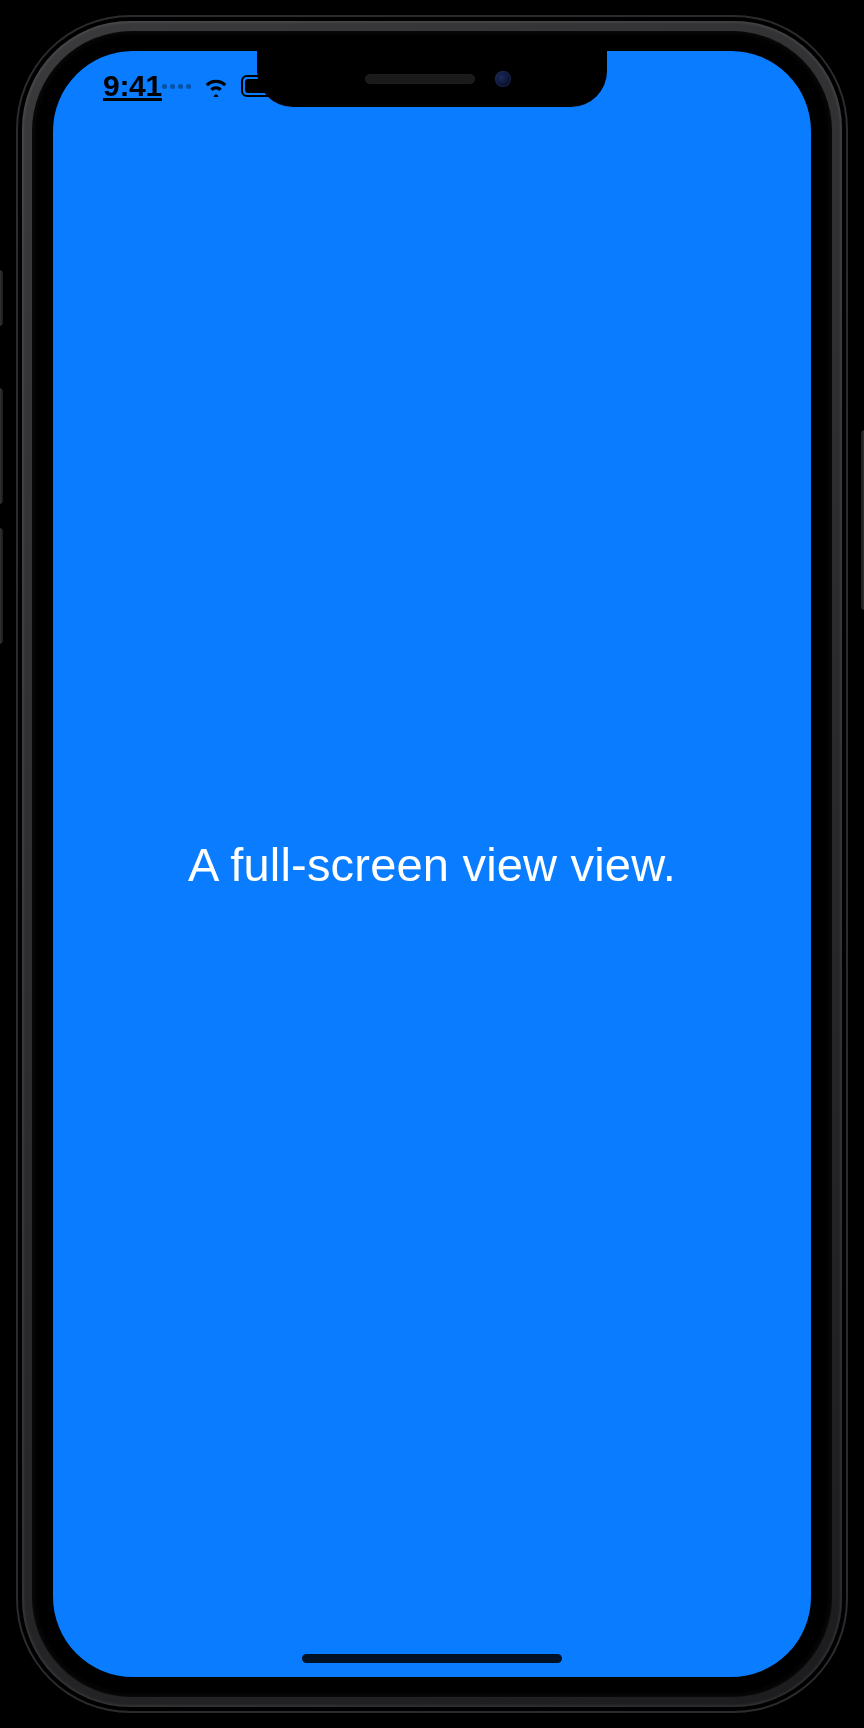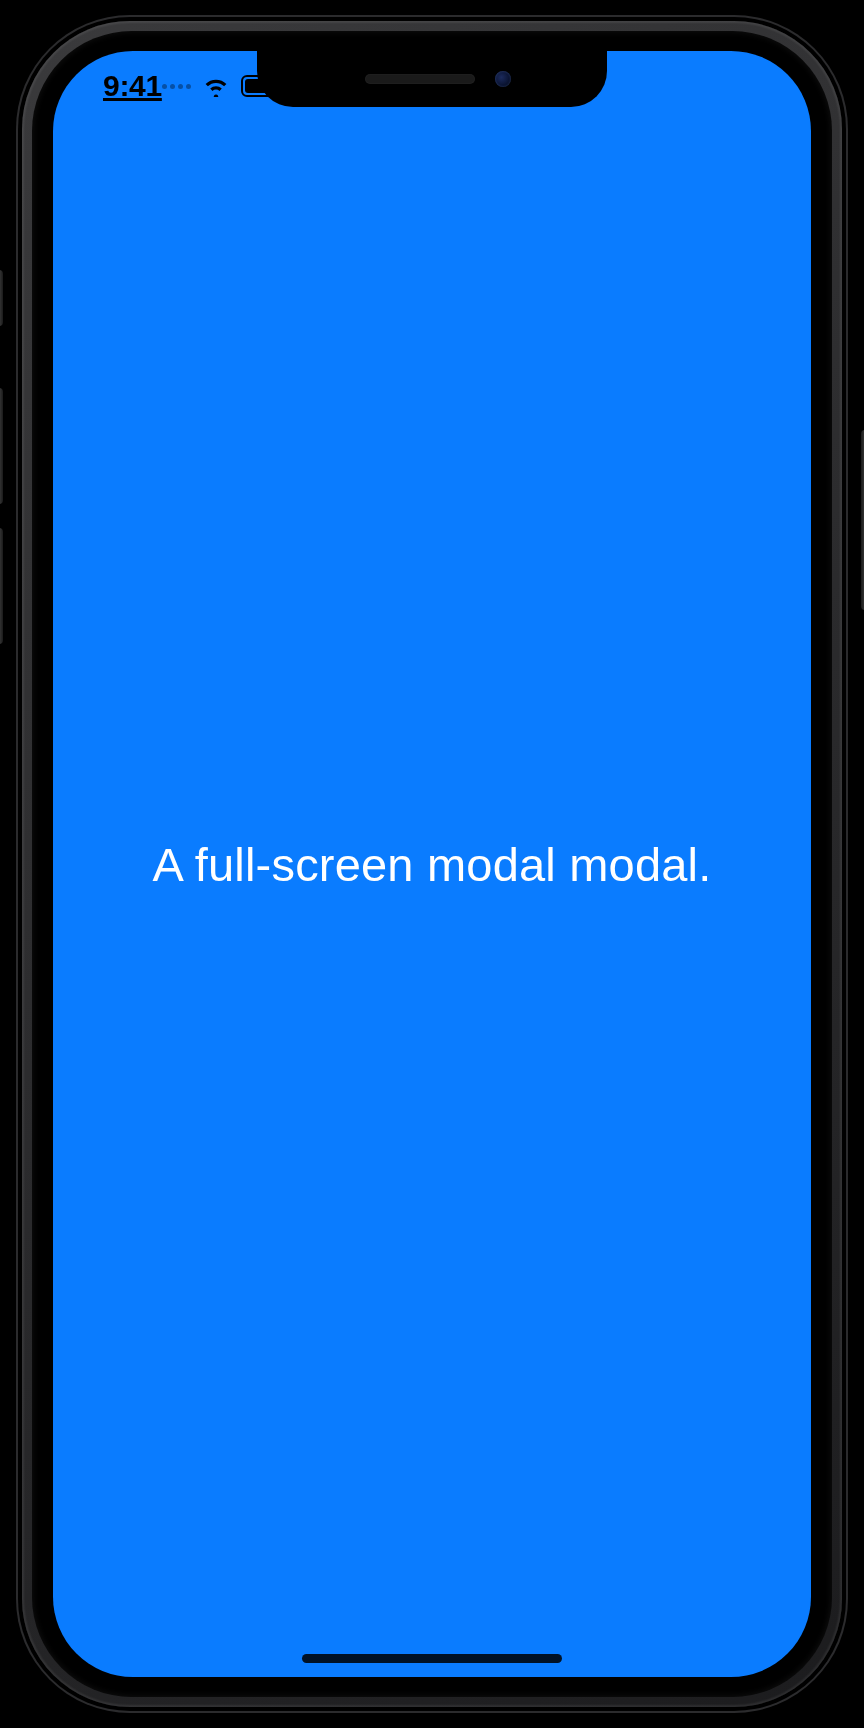--- a/index.html
+++ b/index.html
@@ -257,18 +257,18 @@
         <div class="battery">
           <div class="battery-body">
               <div class="battery-fill"></div>
             </div>
           <div class="battery-cap"></div>
         </div>
       </div>
     </div>
 
     <div class="content">
-      <div class="title">A full-screen modal modal.</div>
+      <div class="title">A full-screen view view.</div>
     </div>
 
     <div class="home-indicator"></div>
   </div>
 </div>
 
 </body></html>

